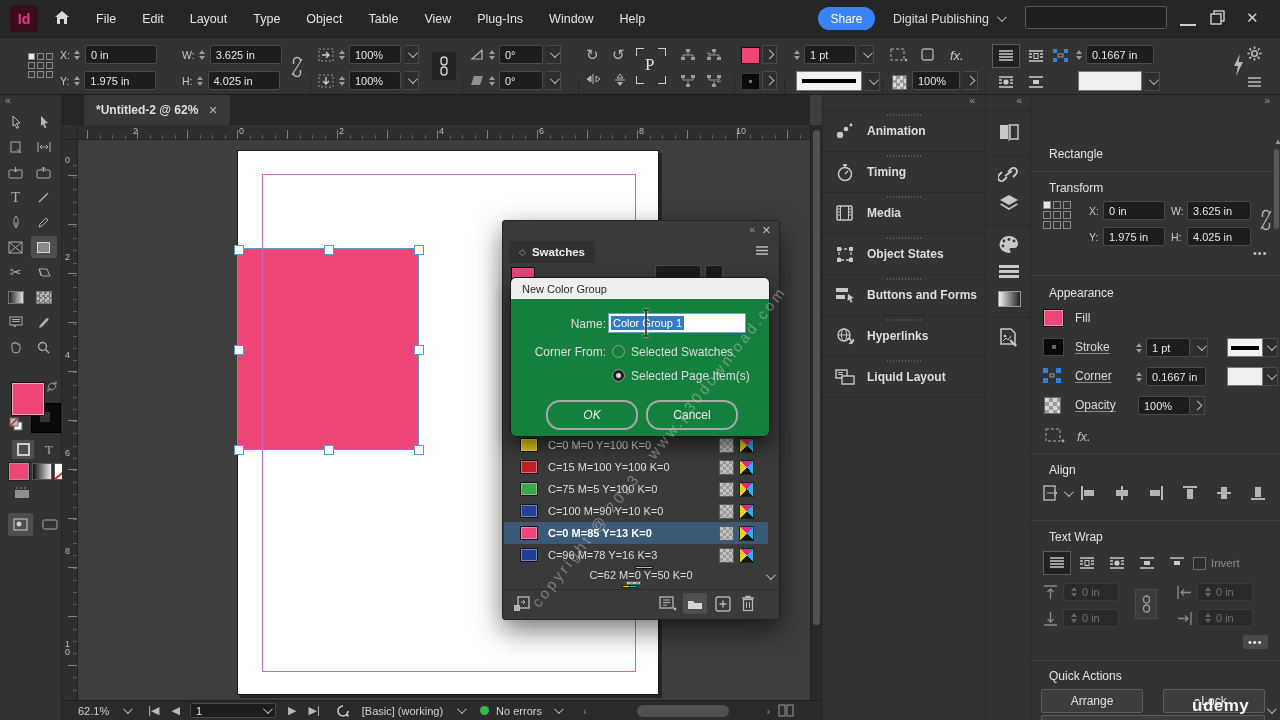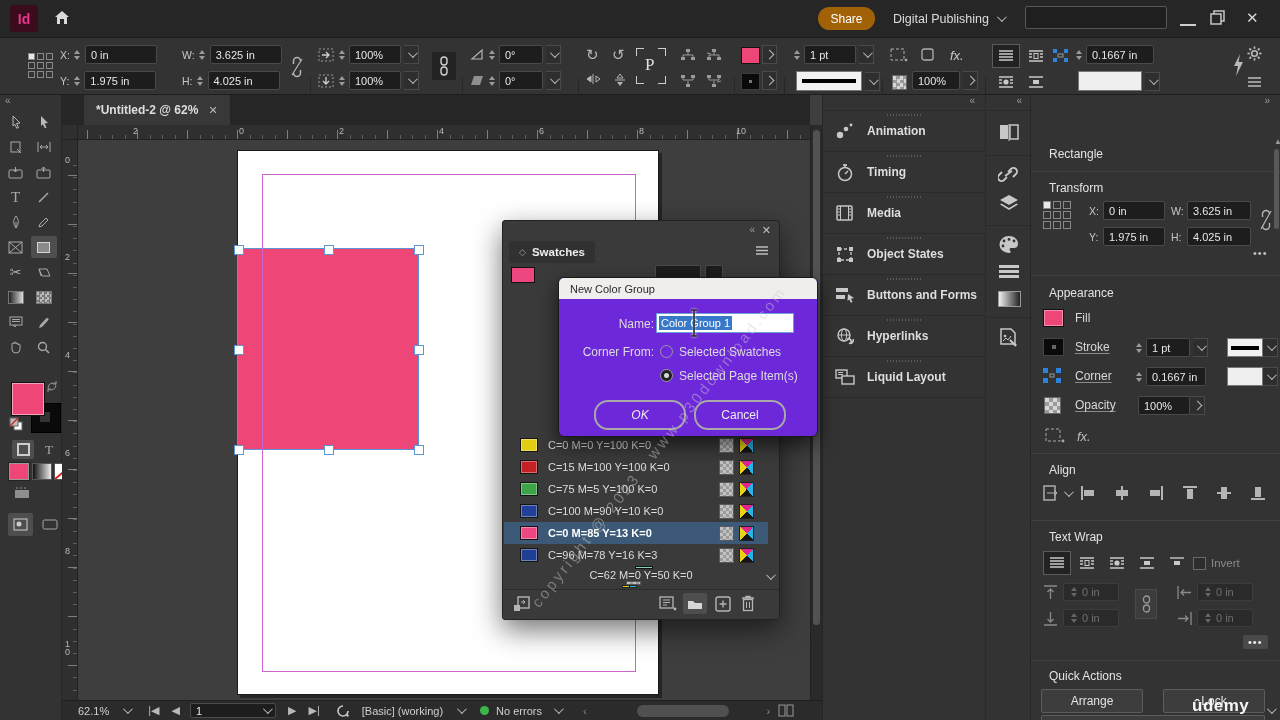--- a/index.html
+++ b/index.html
@@ -55,21 +55,33 @@
 
 <div id="app">
 
   <div class="abs" style="left:0;top:0;width:1280px;height:37px;background:#262626;">
     <div class="abs" style="left:10px;top:5px;width:28px;height:27px;background:#3a0c1e;border-radius:4px;display:flex;align-items:center;justify-content:center;font-weight:bold;color:#e63888;font-size:14px;">Id</div>
     <div class="abs" style="left:52px;top:8px;">
       <svg width="20" height="20" viewBox="0 0 20 20">
           <path d="M10 3 L17 9 H15 V16 H12 V11 H8 V16 H5 V9 H3 Z" fill="#d9d9d9"></path>
         </svg>
     </div>
-    <div class="abs" style="left:818px;top:7px;width:57px;height:23px;background:#a16207;border-radius:12px;display:flex;align-items:center;justify-content:center;color:#fff;font-size:12px;">Share</div>
+    <div class="abs" style="left:96px;top:0;height:37px;display:flex;align-items:center;gap:26px;">
+      <span class="menu-item">File</span>
+      <span class="menu-item">Edit</span>
+      <span class="menu-item">Layout</span>
+      <span class="menu-item">Type</span>
+      <span class="menu-item">Object</span>
+      <span class="menu-item">Table</span>
+      <span class="menu-item">View</span>
+      <span class="menu-item">Plug-Ins</span>
+      <span class="menu-item">Window</span>
+      <span class="menu-item">Help</span>
+    </div>
+    <div class="abs" style="left:818px;top:7px;width:57px;height:23px;background:#3b82f6;border-radius:12px;display:flex;align-items:center;justify-content:center;color:#fff;font-size:12px;">Share</div>
     <div class="abs" style="left:893px;top:0;height:37px;display:flex;align-items:center;gap:8px;">
       <span style="color:#dcdcdc;font-size:12.5px;">Digital Publishing</span>
       <span class="chv"></span>
     </div>
     <div class="abs" style="left:1025px;top:6px;width:142px;height:23px;background:#1f1f1f;border:1px solid #565656;border-radius:2px;box-sizing:border-box;"></div>
     <div class="abs" style="left:1180px;top:10px;width:16px;height:14px;border-bottom:2px solid #cfcfcf;"></div>
     <div class="abs" style="left:1210px;top:10px;">
       <svg width="15" height="15">
           <rect x="4" y="1" width="10" height="10" fill="none" stroke="#cfcfcf" stroke-width="1.4"></rect>
           <rect x="1" y="4" width="10" height="10" fill="#262626" stroke="#cfcfcf" stroke-width="1.4"></rect>
@@ -1055,21 +1067,21 @@
       <span class="abs" style="left:238px;top:5px;">
           <svg width="14" height="17">
             <path d="M1 3 h12 M5 3 V1.5 h4 V3" fill="none" stroke="#b5b5b5" stroke-width="1.3"></path>
             <rect x="2.5" y="4.5" width="9" height="11" fill="none" stroke="#b5b5b5" stroke-width="1.3"></rect>
             <path d="M5.5 7 v6 M8.5 7 v6" stroke="#b5b5b5"></path>
           </svg>
         </span>
     </div>
   </div>
 
-  <div class="abs" style="left:510px;top:277px;width:260px;height:160px;background:#6d28d9;border:1px solid #1a1a1a;border-radius:6px;box-shadow:0 8px 20px rgba(0,0,0,.6);box-sizing:border-box;z-index:50;margin-left:48px;">
+  <div class="abs" style="left:510px;top:277px;width:260px;height:160px;background:#15803d;border:1px solid #1a1a1a;border-radius:6px;box-shadow:0 8px 20px rgba(0,0,0,.6);box-sizing:border-box;z-index:50;">
     <div style="height:21px;background:#f0eded;border-radius:5px 5px 0 0;display:flex;align-items:center;padding-left:11px;">
       <span style="font-size:11px;color:#2b2b2b;">New Color Group</span>
     </div>
     <span class="abs" style="left:10px;top:39px;width:85px;text-align:right;font-size:12px;color:#dcdcdc;">Name:</span>
     <span class="abs" style="left:97px;top:35px;width:138px;height:20px;background:#fff;border:1px solid #6d9fd8;box-sizing:border-box;display:flex;align-items:center;padding-left:2px;">
       <span style="background:#3878c8;color:#fff;font-size:11px;padding:1px 2px;">Color Group 1</span>
     </span>
     <span class="abs" style="left:128px;top:29px;z-index:5;">
         <svg width="14" height="32">
           <path d="M4 3 h3 M10 3 h-3 M7 3 v26 M4 29 h3 M10 29 h-3" stroke="#2b2b2b" stroke-width="1.6" fill="none" style="filter:drop-shadow(0 0 1px #fff);"></path>

